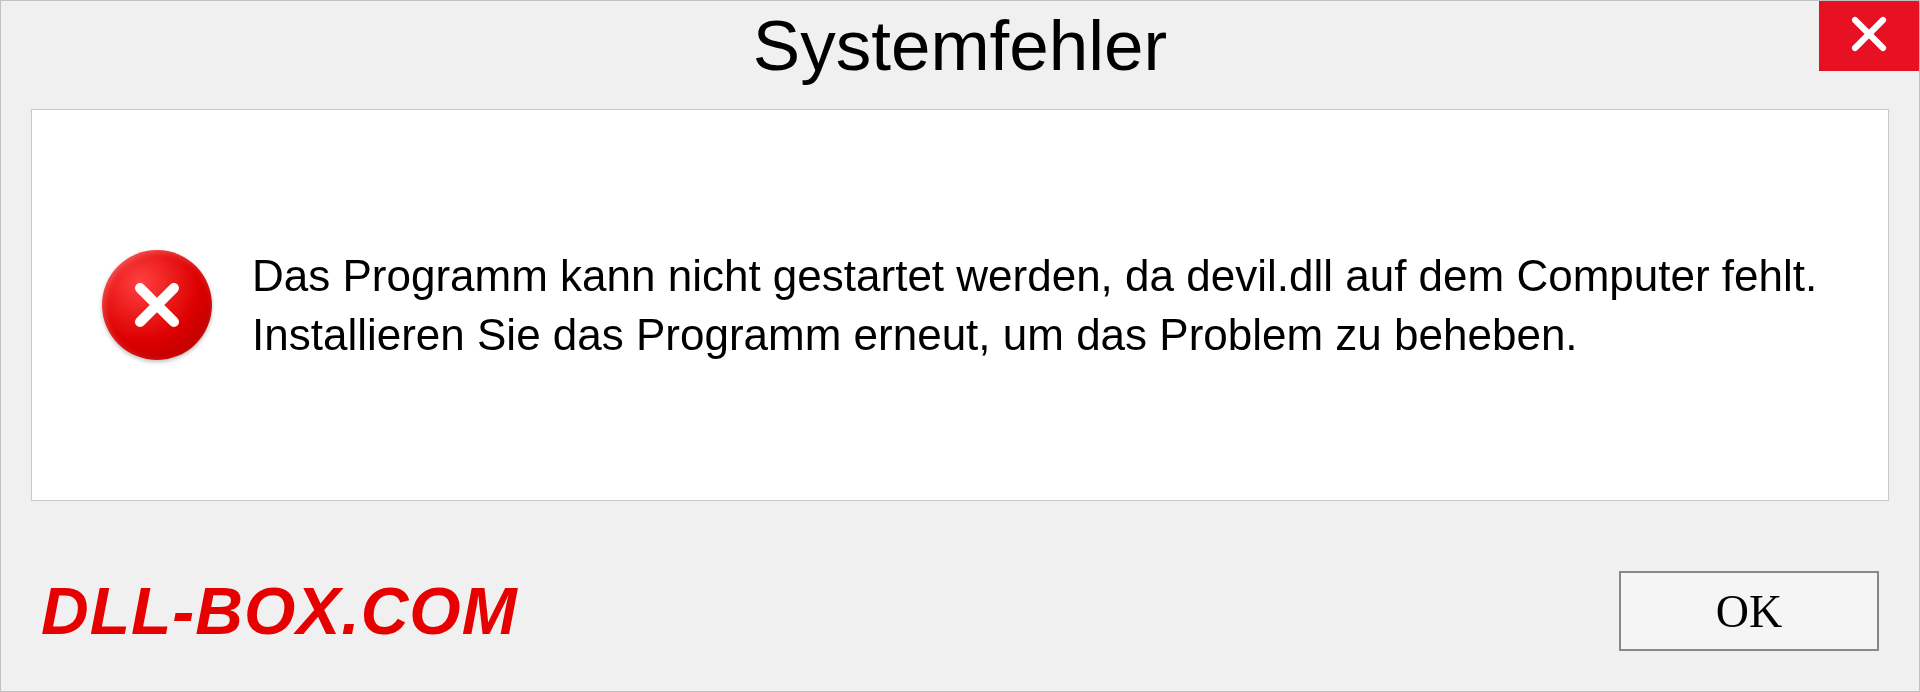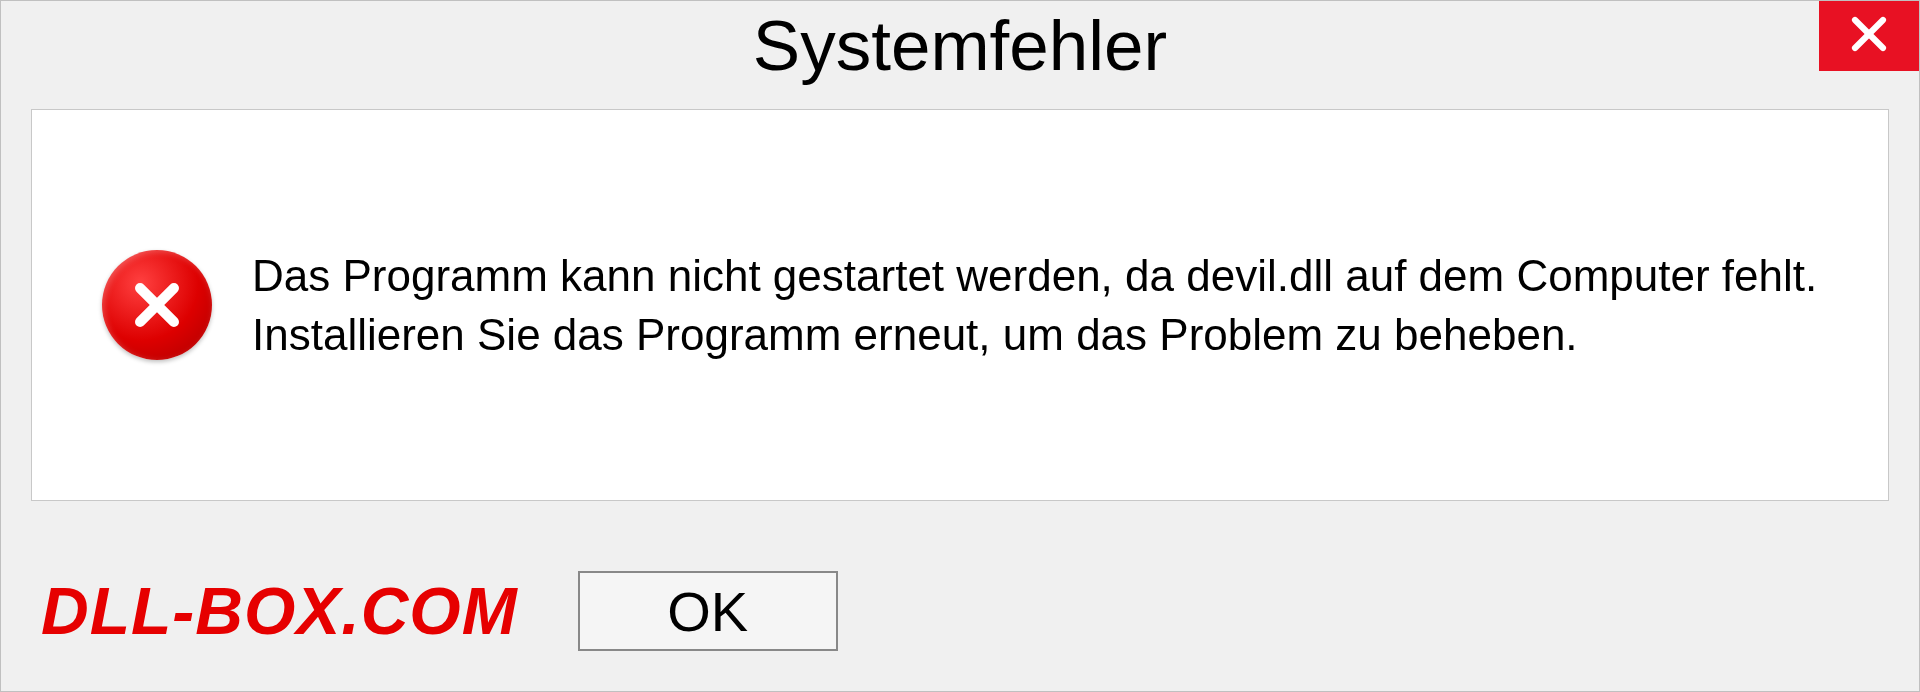--- a/index.html
+++ b/index.html
@@ -87,45 +87,45 @@
     }
     .message {
       font-size: 44px;
       line-height: 1.35;
       color: #000;
       font-weight: 400;
     }
     .footer {
       display: flex;
       align-items: center;
-      justify-content: flex-start;
+      justify-content: space-between;
       padding: 30px 40px 40px 40px;
       gap: 60px;
       margin-top: 40px;
     }
     .watermark {
       font-size: 66px;
       font-weight: 900;
       font-style: italic;
       color: #e60000;
       letter-spacing: 1px;
       font-family: Arial, sans-serif;
     }
     .ok-button {
       width: 260px;
       height: 80px;
       border: 2px solid #888;
       background: #f5f5f5;
-      font-size: 56px;
+      font-size: 46px;
       color: #000;
       display: flex;
       align-items: center;
       justify-content: center;
       cursor: pointer;
-      font-family: Liberation Sans, sans-serif;
+      font-family: Liberation Serif, serif;
     }
   </style>
 </head>
 <body>
 
 <div class="dialog">
   <div class="titlebar">
     <div class="title">Systemfehler</div>
     <div class="close-btn">
       <span>

